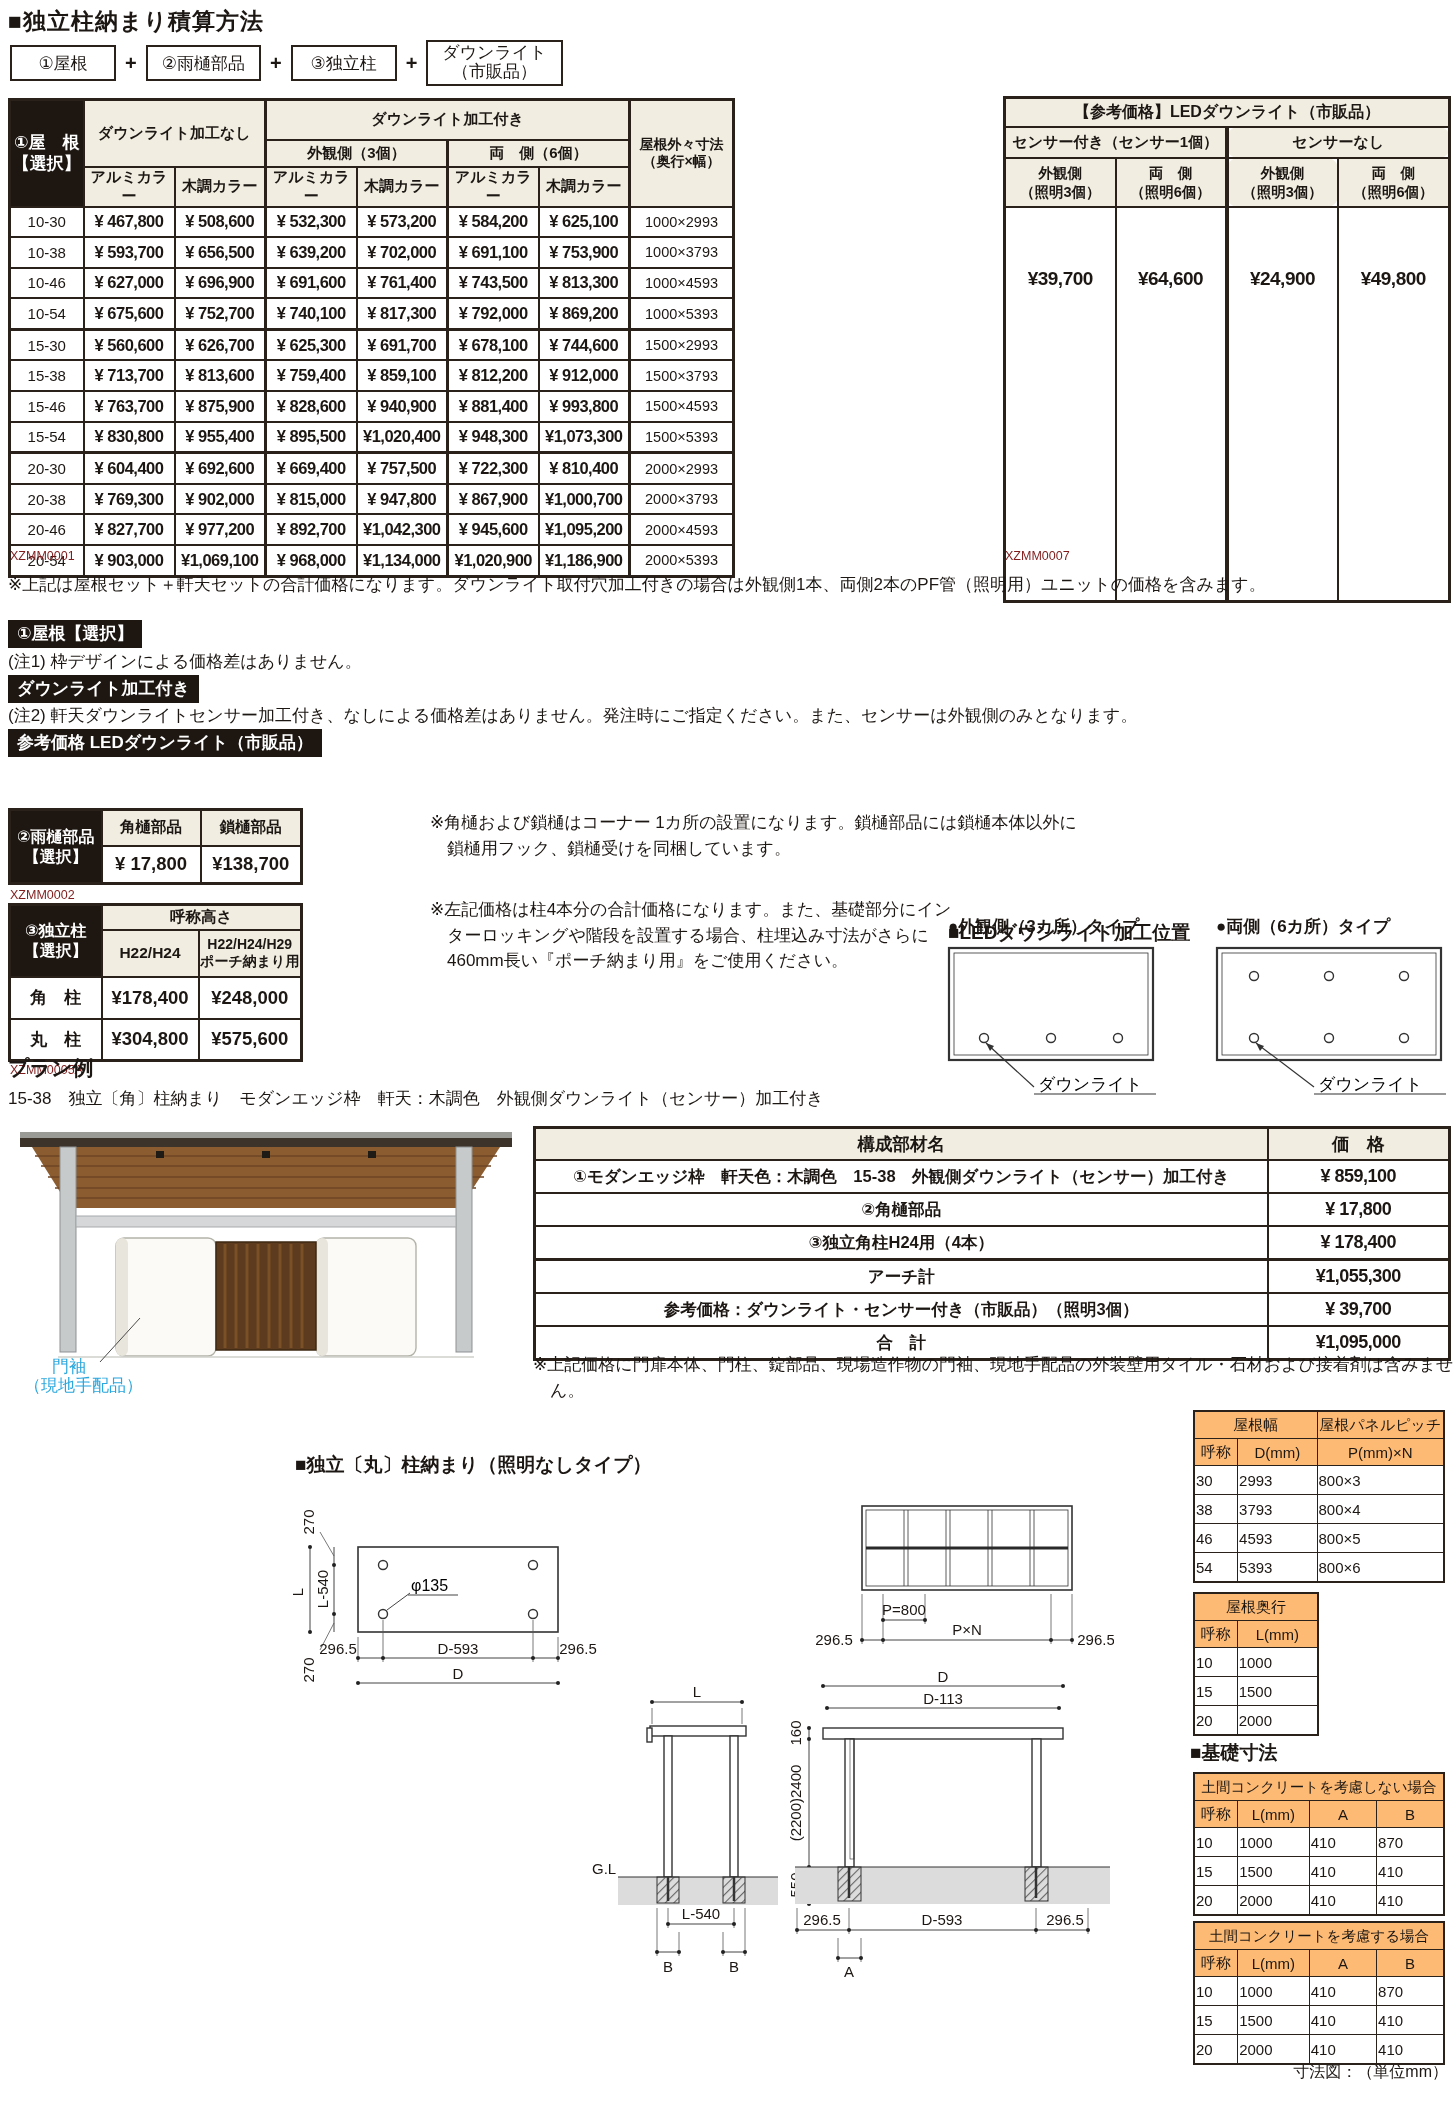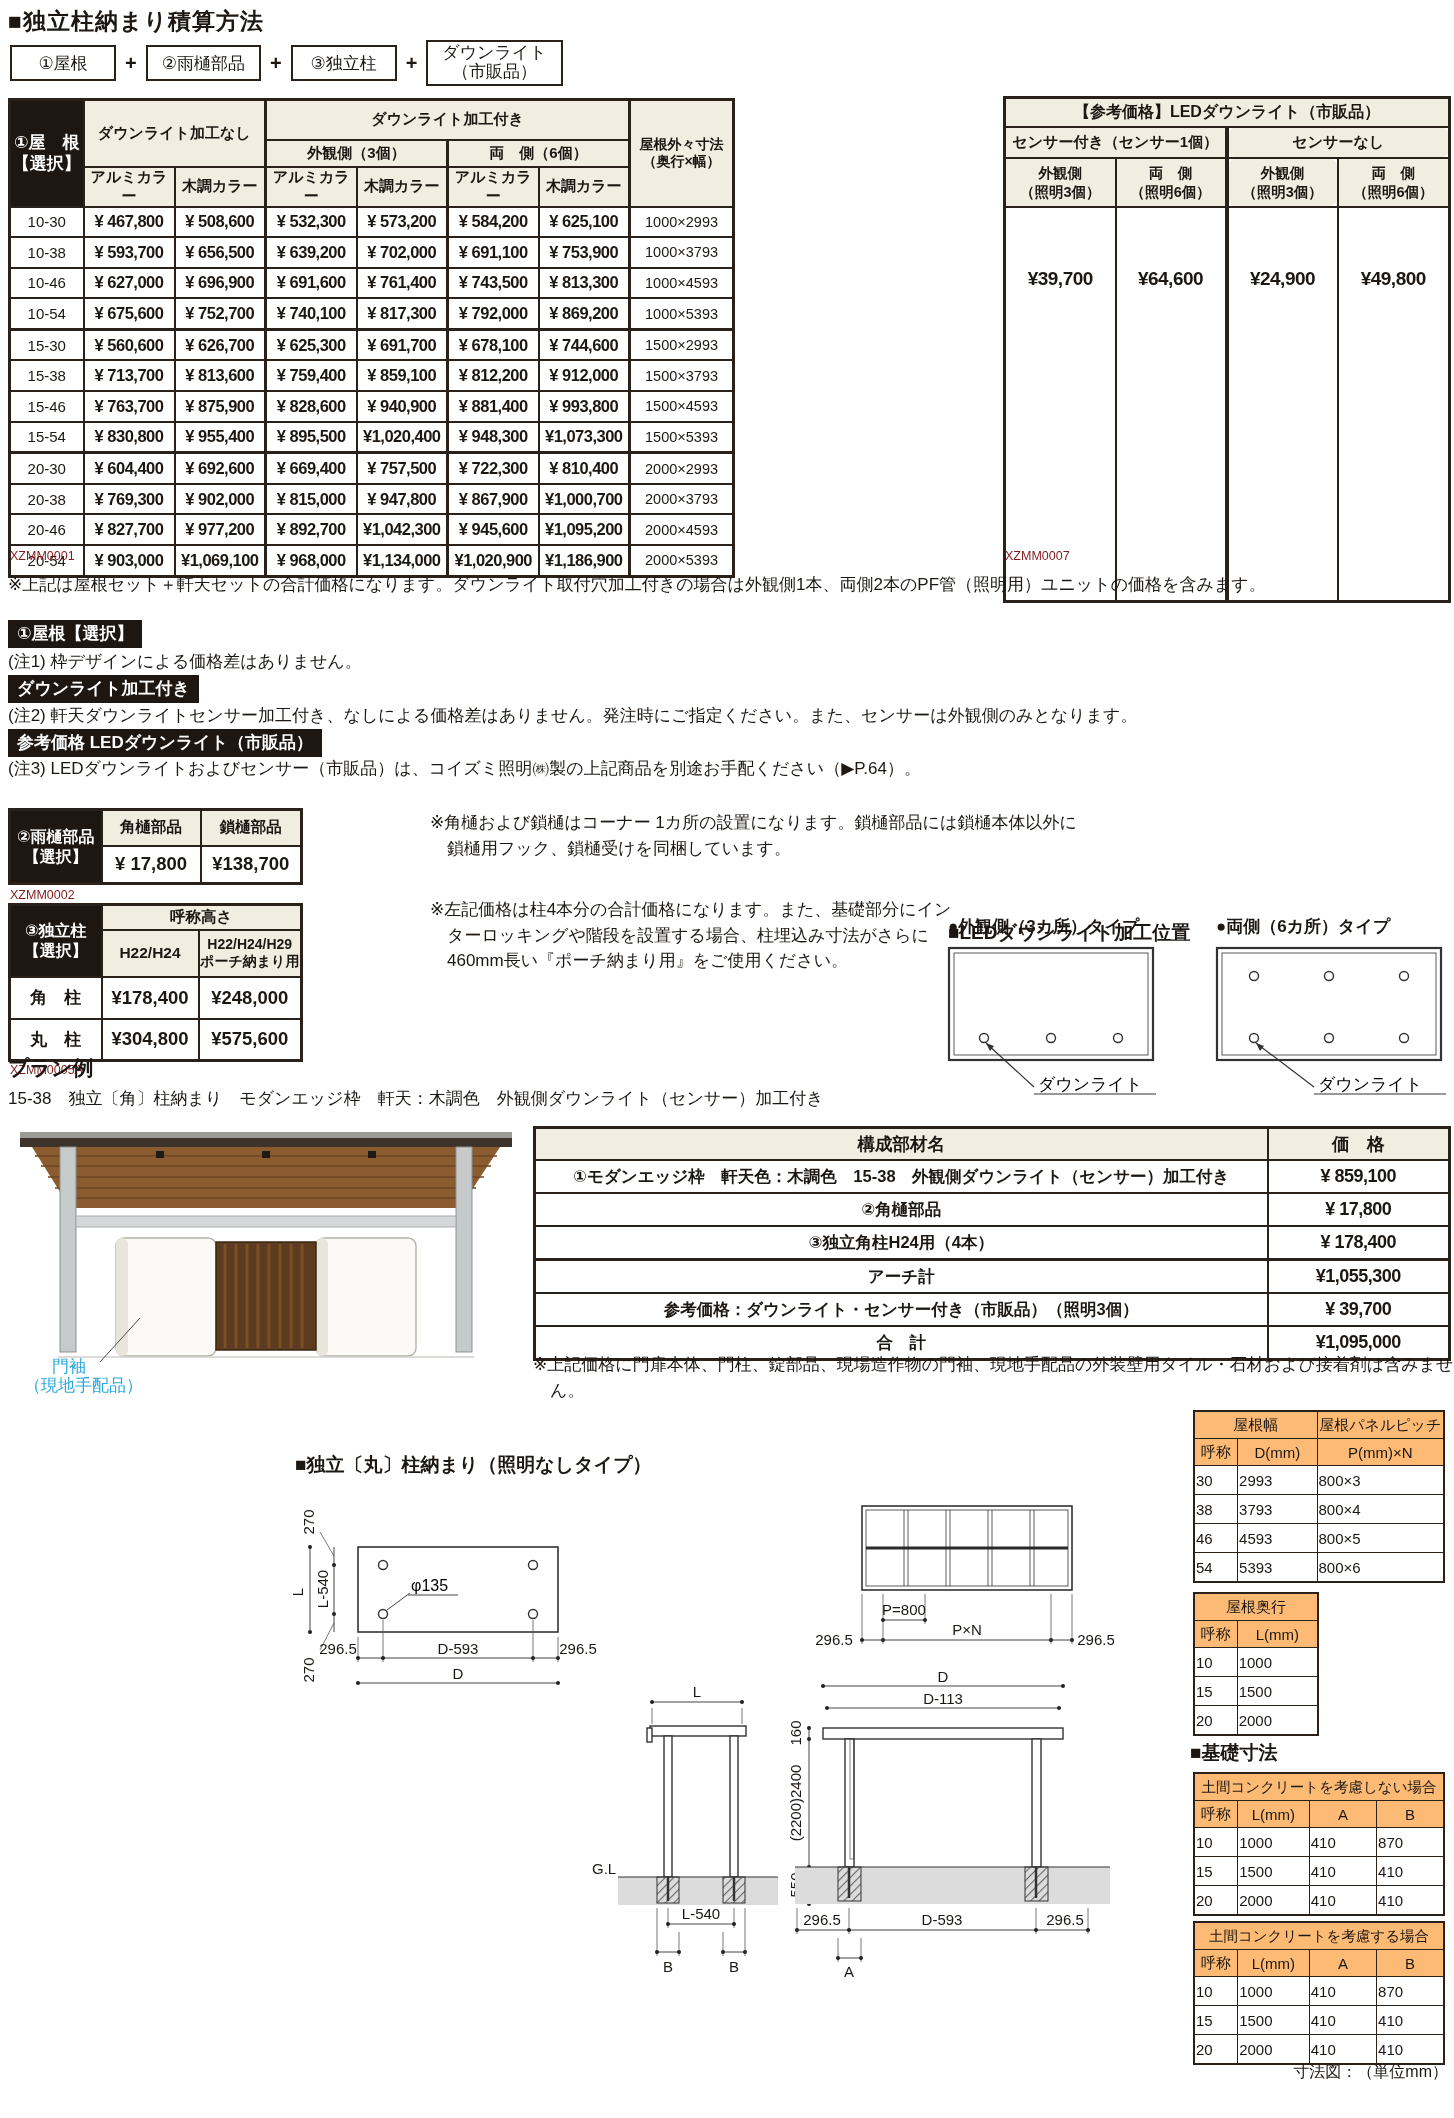--- a/index.html
+++ b/index.html
@@ -295,21 +295,20 @@
     </tbody>
   </table>
   <div class="abs code" style="left:1005px;top:549px;">XZMM0007</div>
 
   <div class="abs note" style="left:8px;top:572px;width:1435px;">※上記は屋根セット＋軒天セットの合計価格になります。ダウンライト取付穴加工付きの場合は外観側1本、両側2本のPF管（照明用）ユニットの価格を含みます。</div>
   <div class="abs badge" style="left:8px;top:620px;">①屋根【選択】</div>
   <div class="abs plain" style="left:8px;top:650px;">(注1) 枠デザインによる価格差はありません。</div>
   <div class="abs badge" style="left:8px;top:675px;">ダウンライト加工付き</div>
   <div class="abs plain" style="left:8px;top:704px;">(注2) 軒天ダウンライトセンサー加工付き、なしによる価格差はありません。発注時にご指定ください。また、センサーは外観側のみとなります。</div>
   <div class="abs badge" style="left:8px;top:729px;">参考価格 LEDダウンライト（市販品）</div>
-  <div class="abs plain" style="left:8px;top:757px;">(注3) LEDダウンライトおよびセンサー（市販品）は、コイズミ照明㈱製の上記商品を別途お手配ください（▶P.64）。</div>
 
   <table class="t small abs" style="left:8px;top:808px;width:292px;">
     <colgroup>
         <col style="width:92px">
         <col style="width:99px">
         <col style="width:101px">
       </colgroup>
     <tbody>
       <tr style="height:36px;">
         <th rowspan="2" class="dark" style="font-size:16px;">

